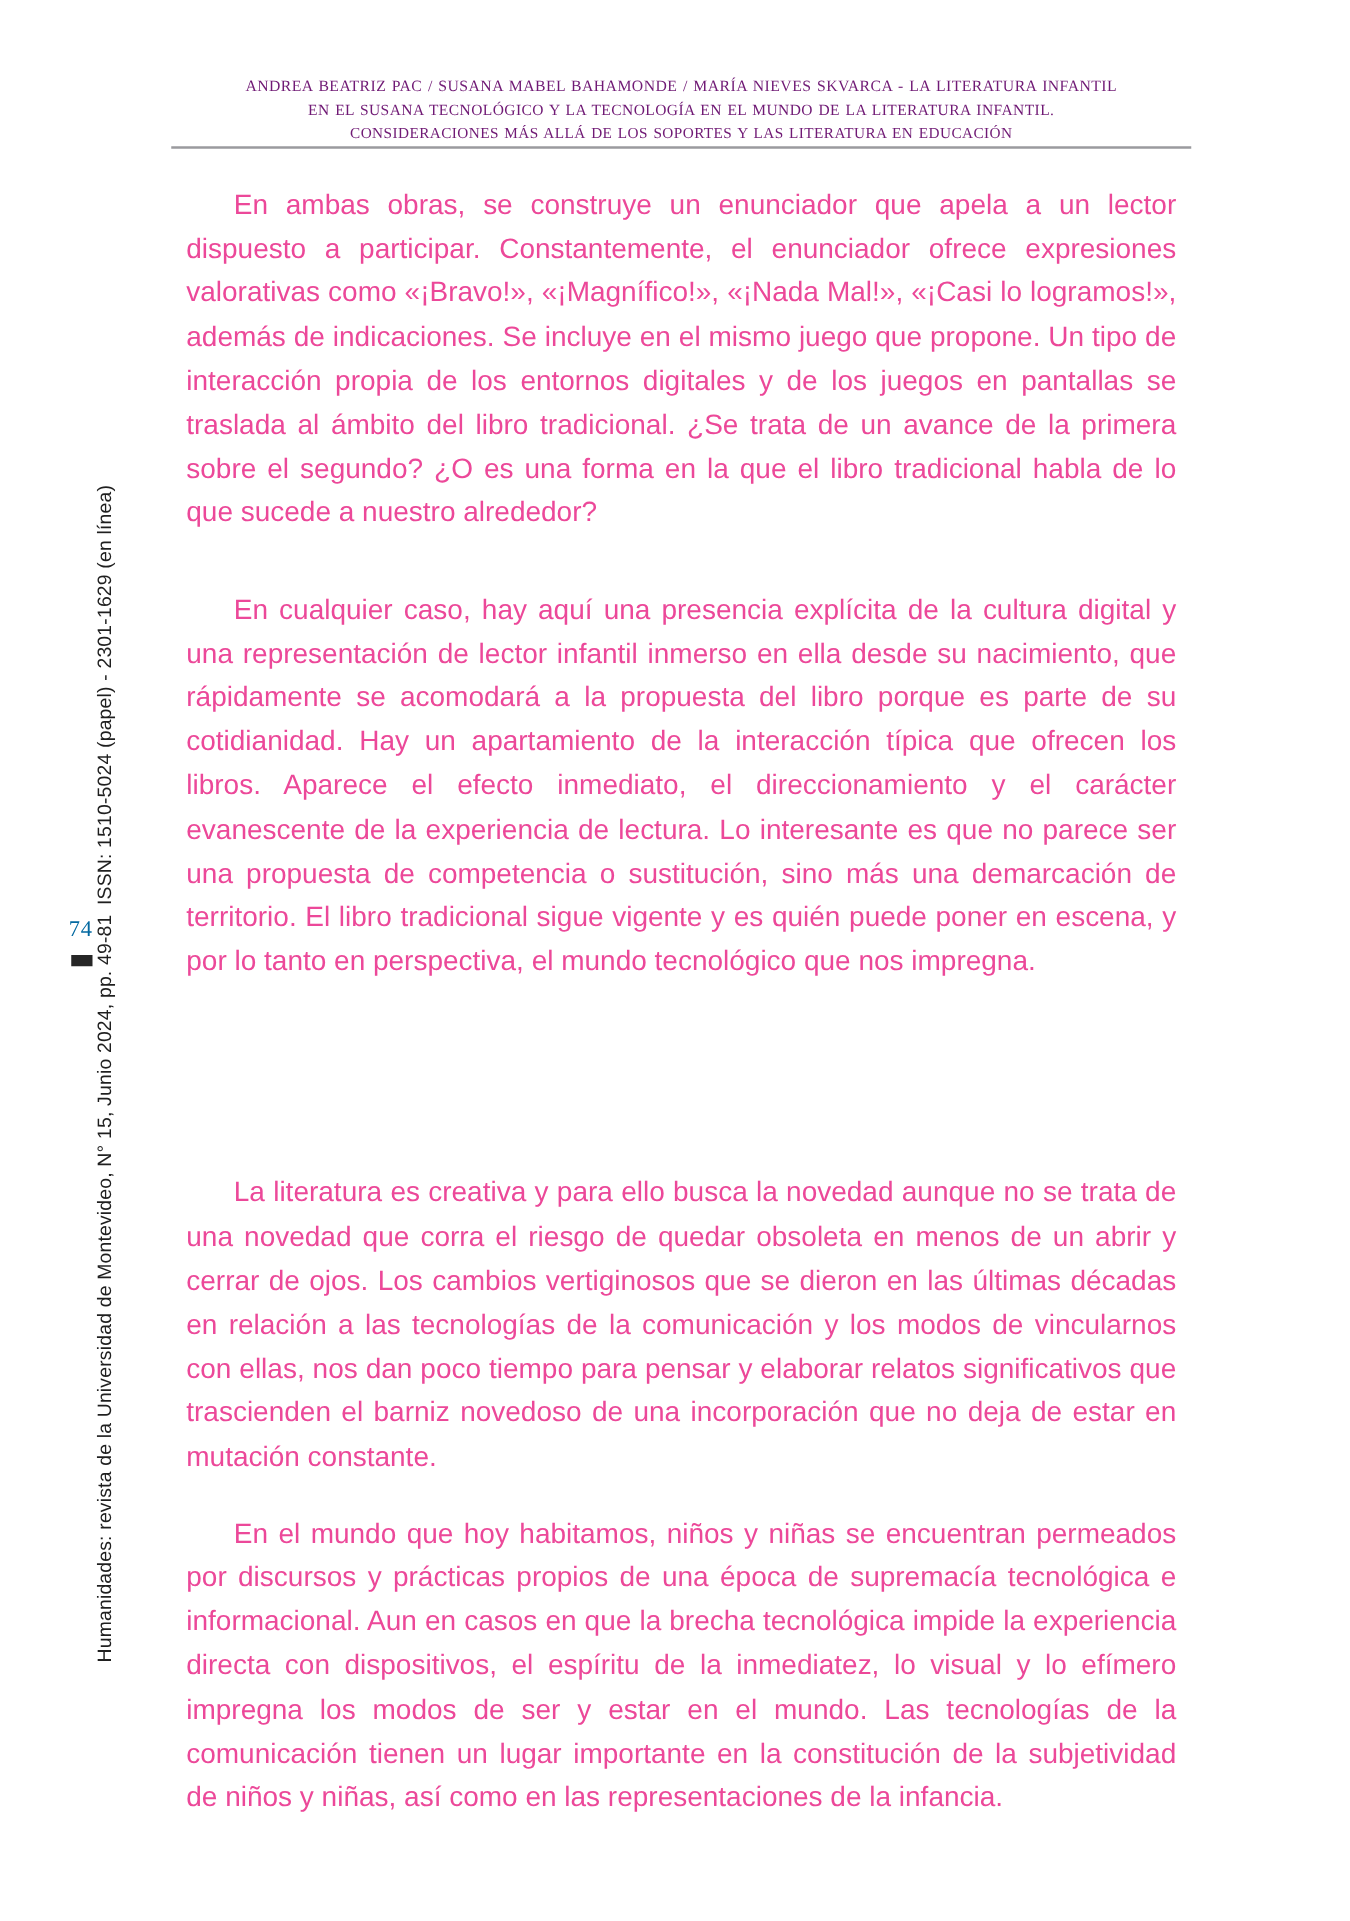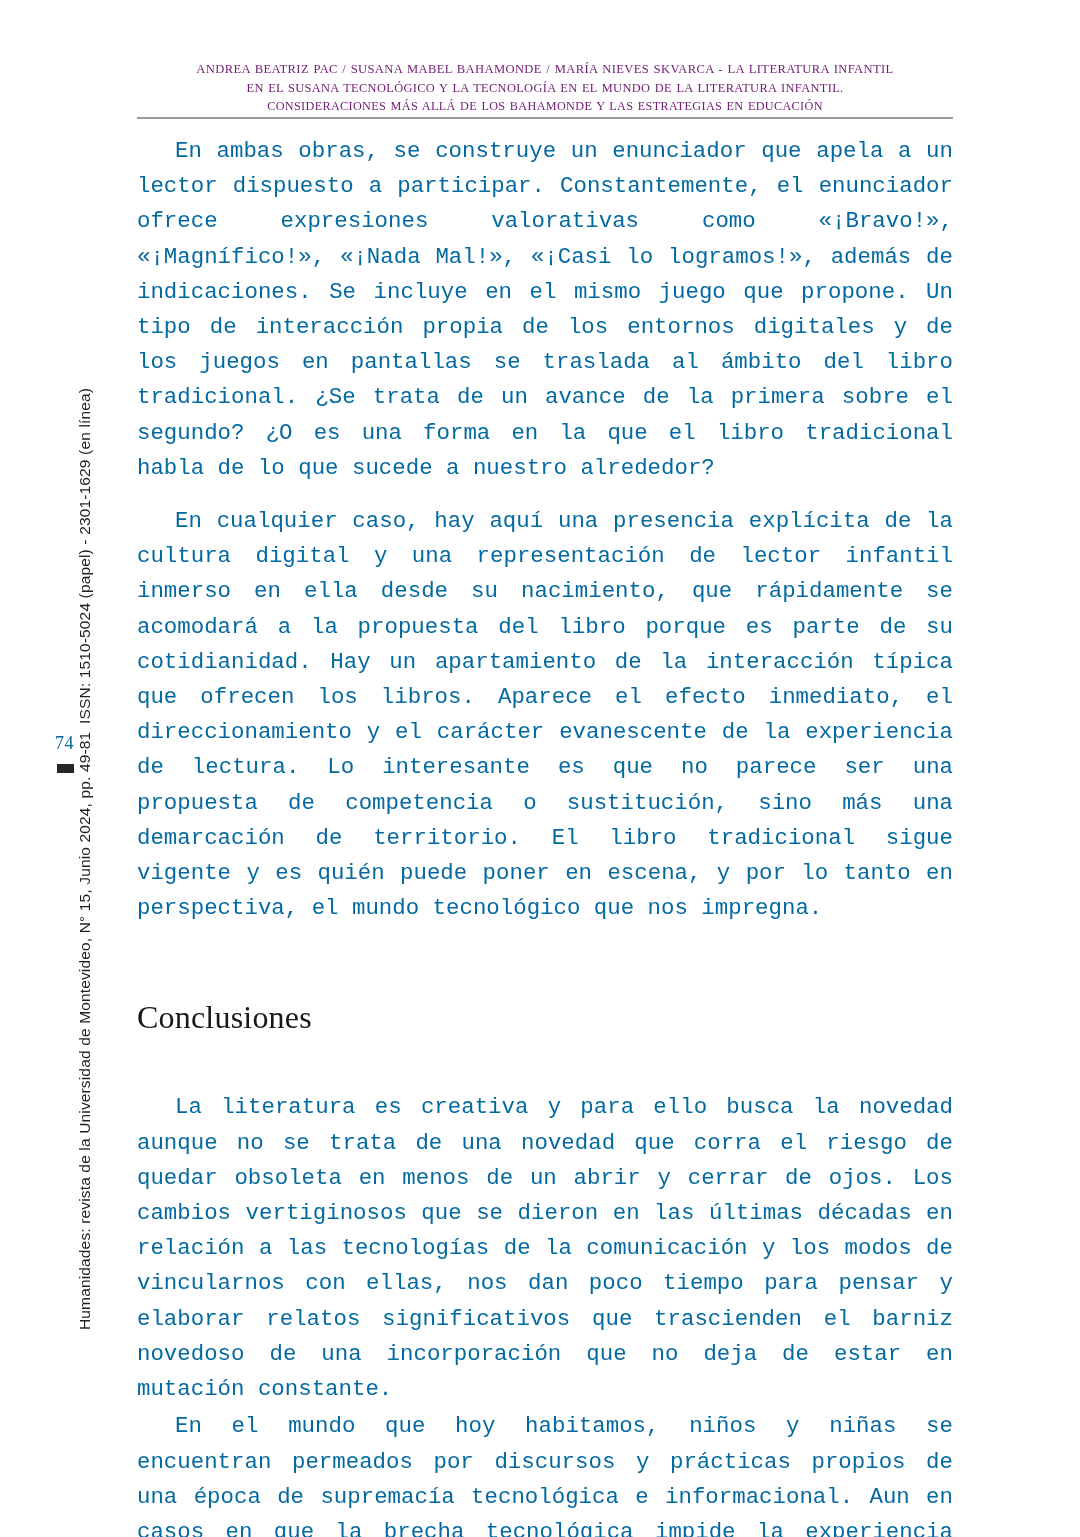--- a/index.html
+++ b/index.html
@@ -95,27 +95,27 @@
   }
 
   
   .column {
     position: absolute;
     left: 137px;
     top: 134px;
     width: 816px;
   }
   p.body {
-    margin: 0;
-    font-family: Liberation Mono, monospace;
+    margin: 12px;
+    font-family: Liberation Sans, sans-serif;
     font-size: 22.4px;
     line-height: 35.2px;
     text-align: justify;
     text-indent: 38px;
-    color: #0369a1;
+    color: #ec4899;
     hyphens: none;
   }
 
   h2.section {
     margin: 0;
     font-family: "Liberation Serif", "DejaVu Serif", serif;
     font-weight: 400;
     font-size: 32px;
     line-height: 38px;
     letter-spacing: 0.2px;
@@ -129,21 +129,21 @@
   .sp-4 { height: 2px; }
 </style>
 </head>
 <body>
 
 <div class="page">
 
   <div class="running-head">
     <span class="rh-line l1">ANDREA BEATRIZ PAC / SUSANA MABEL BAHAMONDE  / MARÍA NIEVES SKVARCA - LA LITERATURA INFANTIL</span>
     <span class="rh-line l2">EN EL SUSANA TECNOLÓGICO Y LA TECNOLOGÍA EN EL MUNDO DE LA LITERATURA INFANTIL.</span>
-    <span class="rh-line l3">CONSIDERACIONES MÁS ALLÁ DE LOS BAHAMONDE Y LAS ESTRATEGIAS EN EDUCACIÓN</span>
+    <span class="rh-line l3">CONSIDERACIONES MÁS ALLÁ DE LOS SOPORTES Y LAS LITERATURA EN EDUCACIÓN</span>
   </div>
 
   <div class="head-rule"></div>
 
   <div class="side-note issn">ISSN: 1510-5024 (papel) - 2301-1629 (en línea)</div>
 
   <div class="folio">74</div>
   <div class="folio-mark"></div>
 
   <div class="side-note journal">Humanidades: revista de la Universidad de Montevideo, N° 15, Junio 2024, pp. 49-81</div>
@@ -151,21 +151,20 @@
   <div class="column">
 
     <p class="body">En ambas obras, se construye un enunciador que apela a un lector dispuesto a participar. Constantemente, el enunciador ofrece expresiones valorativas como «¡Bravo!», «¡Magnífico!», «¡Nada Mal!», «¡Casi lo logramos!», además de indicaciones.  Se incluye en el mismo juego que propone. Un tipo de interacción propia de los entornos digitales y de los juegos en pantallas se traslada al ámbito del libro tradicional. ¿Se trata de un avance de la primera sobre el segundo? ¿O es una forma en la que el libro tradicional habla de lo que sucede a nuestro alrededor?</p>
 
     <div class="sp-1"></div>
 
     <p class="body">En cualquier caso, hay aquí una presencia explícita de la cultura digital y una representación de lector infantil inmerso en ella desde su nacimiento, que rápidamente se acomodará a la propuesta del libro porque es parte de su cotidianidad. Hay un apartamiento de la interacción típica que ofrecen los libros. Aparece el efecto inmediato, el direccionamiento y el carácter evanescente de la experiencia de lectura. Lo interesante es que no parece ser una propuesta de competencia o sustitución, sino más una demarcación de territorio. El libro tradicional sigue vigente y es quién puede poner en escena, y por lo tanto en perspectiva, el mundo tecnológico que nos impregna.</p>
 
     <div class="sp-2"></div>
 
-    <h2 class="section">Conclusiones</h2>
 
     <div class="sp-3"></div>
 
     <p class="body">La literatura es creativa y para ello busca la novedad aunque no se trata de una novedad que corra el riesgo de quedar obsoleta en menos de un abrir y cerrar de ojos. Los cambios vertiginosos que se dieron en las últimas décadas en relación a las tecnologías de la comunicación y los modos de vincularnos con ellas, nos dan poco tiempo para pensar y elaborar relatos significativos que trascienden el barniz novedoso de una incorporación que no deja de estar en mutación constante.</p>
 
     <div class="sp-4"></div>
 
     <p class="body">En el mundo que hoy habitamos, niños y niñas se encuentran permeados por discursos y prácticas propios de una época de supremacía tecnológica e informacional. Aun en casos en que la brecha tecnológica impide la experiencia directa con dispositivos, el espíritu de la inmediatez, lo visual y lo efímero impregna los modos de ser y estar en el mundo. Las tecnologías de la comunicación tienen un lugar importante en la constitución de la subjetividad de niños y niñas, así como en las representaciones de la infancia.</p>
 
   </div>

